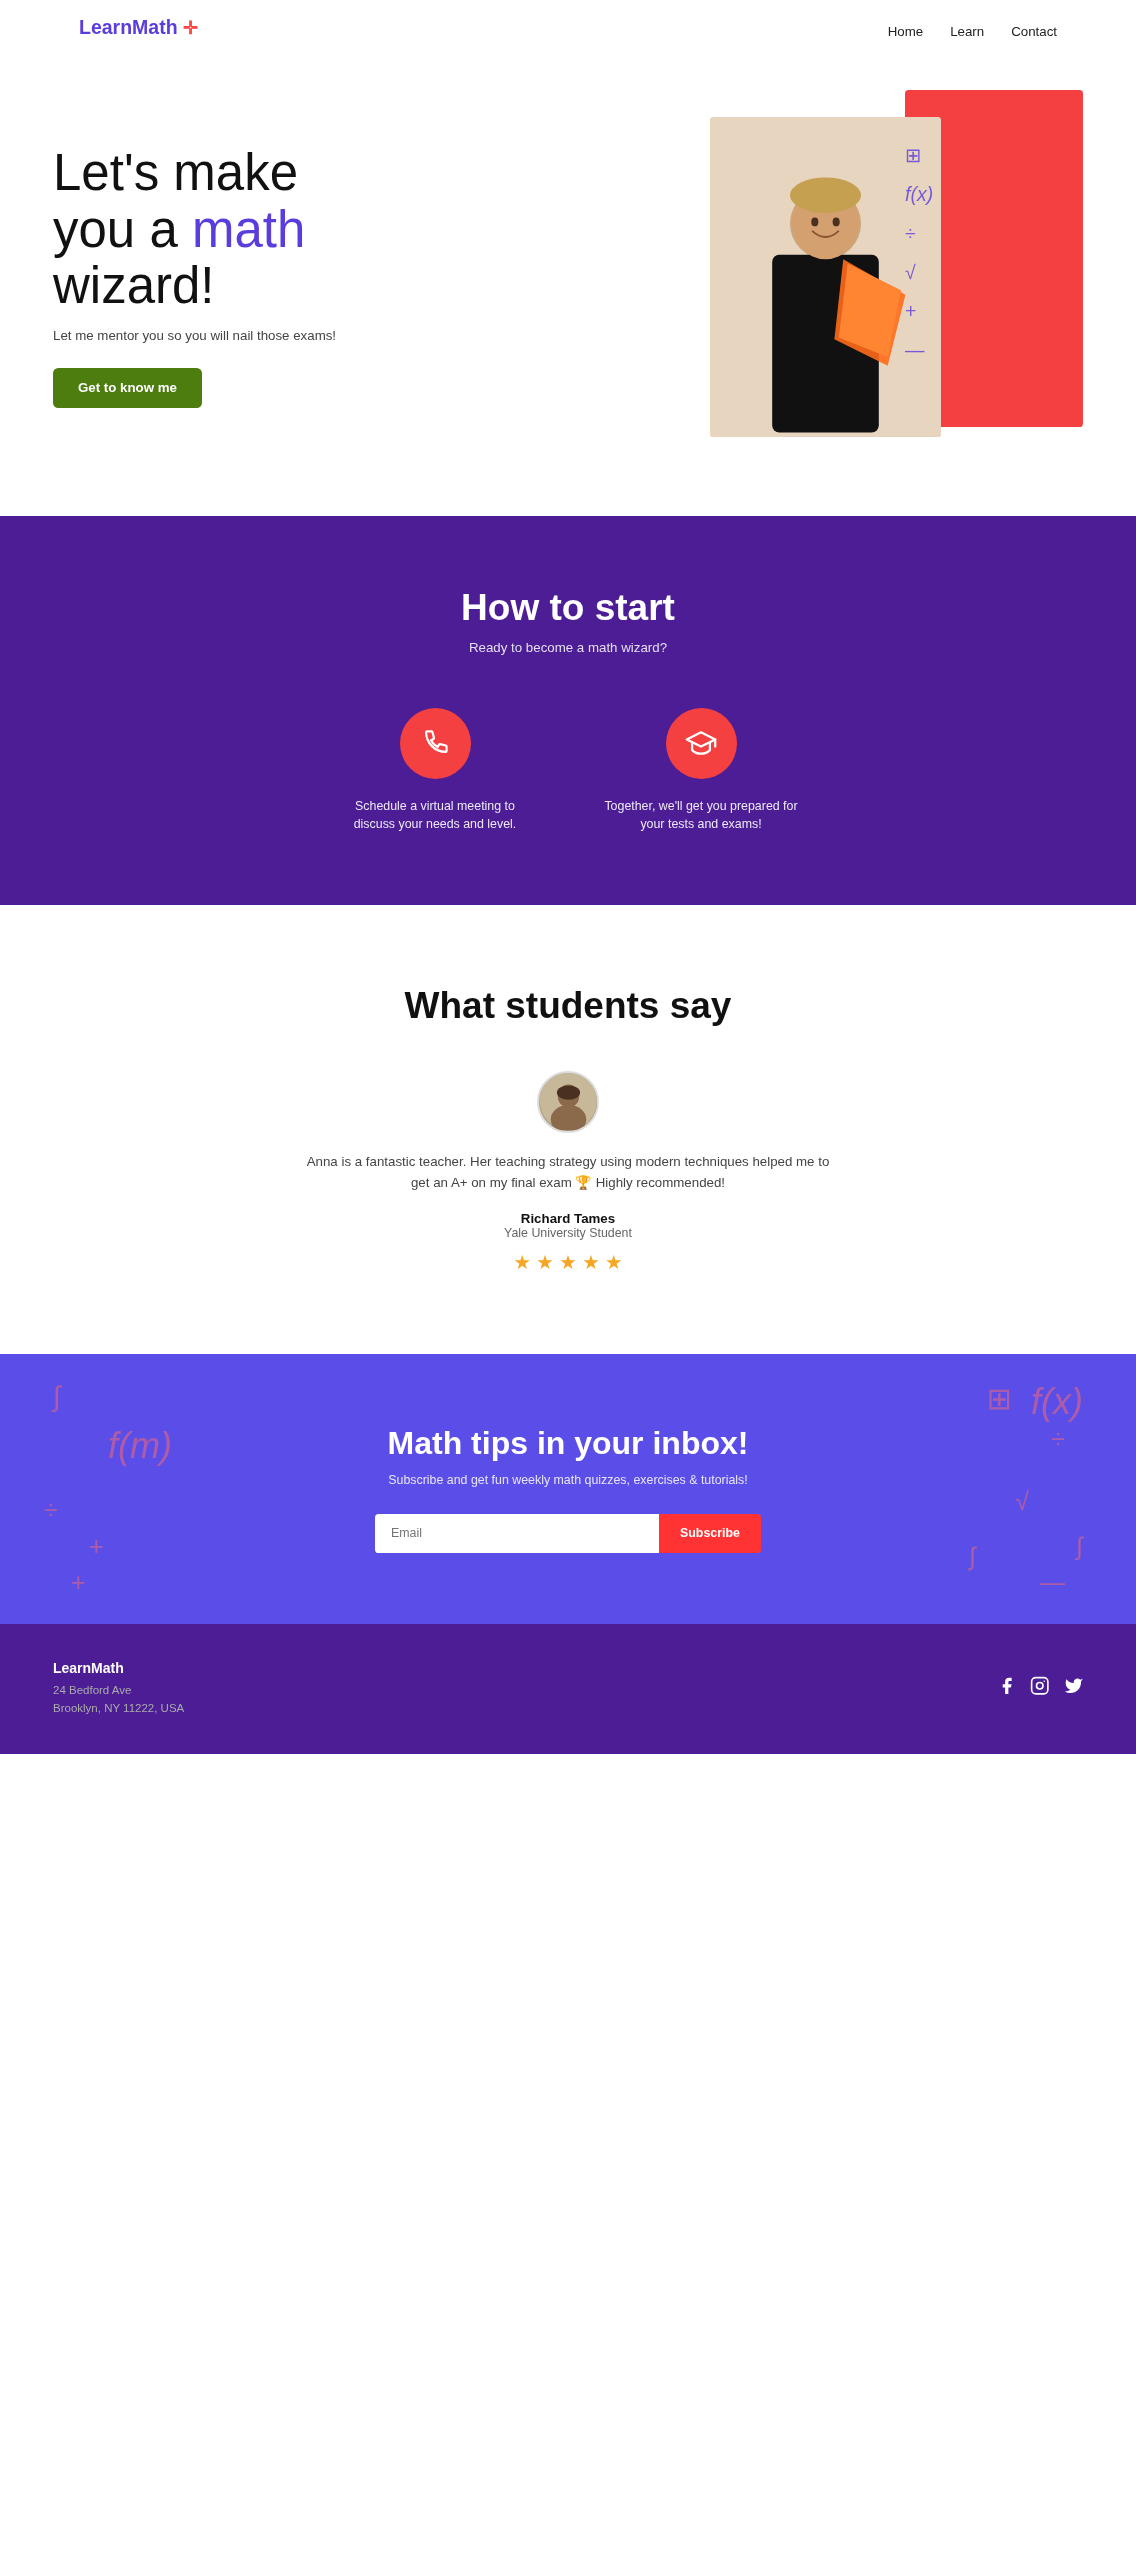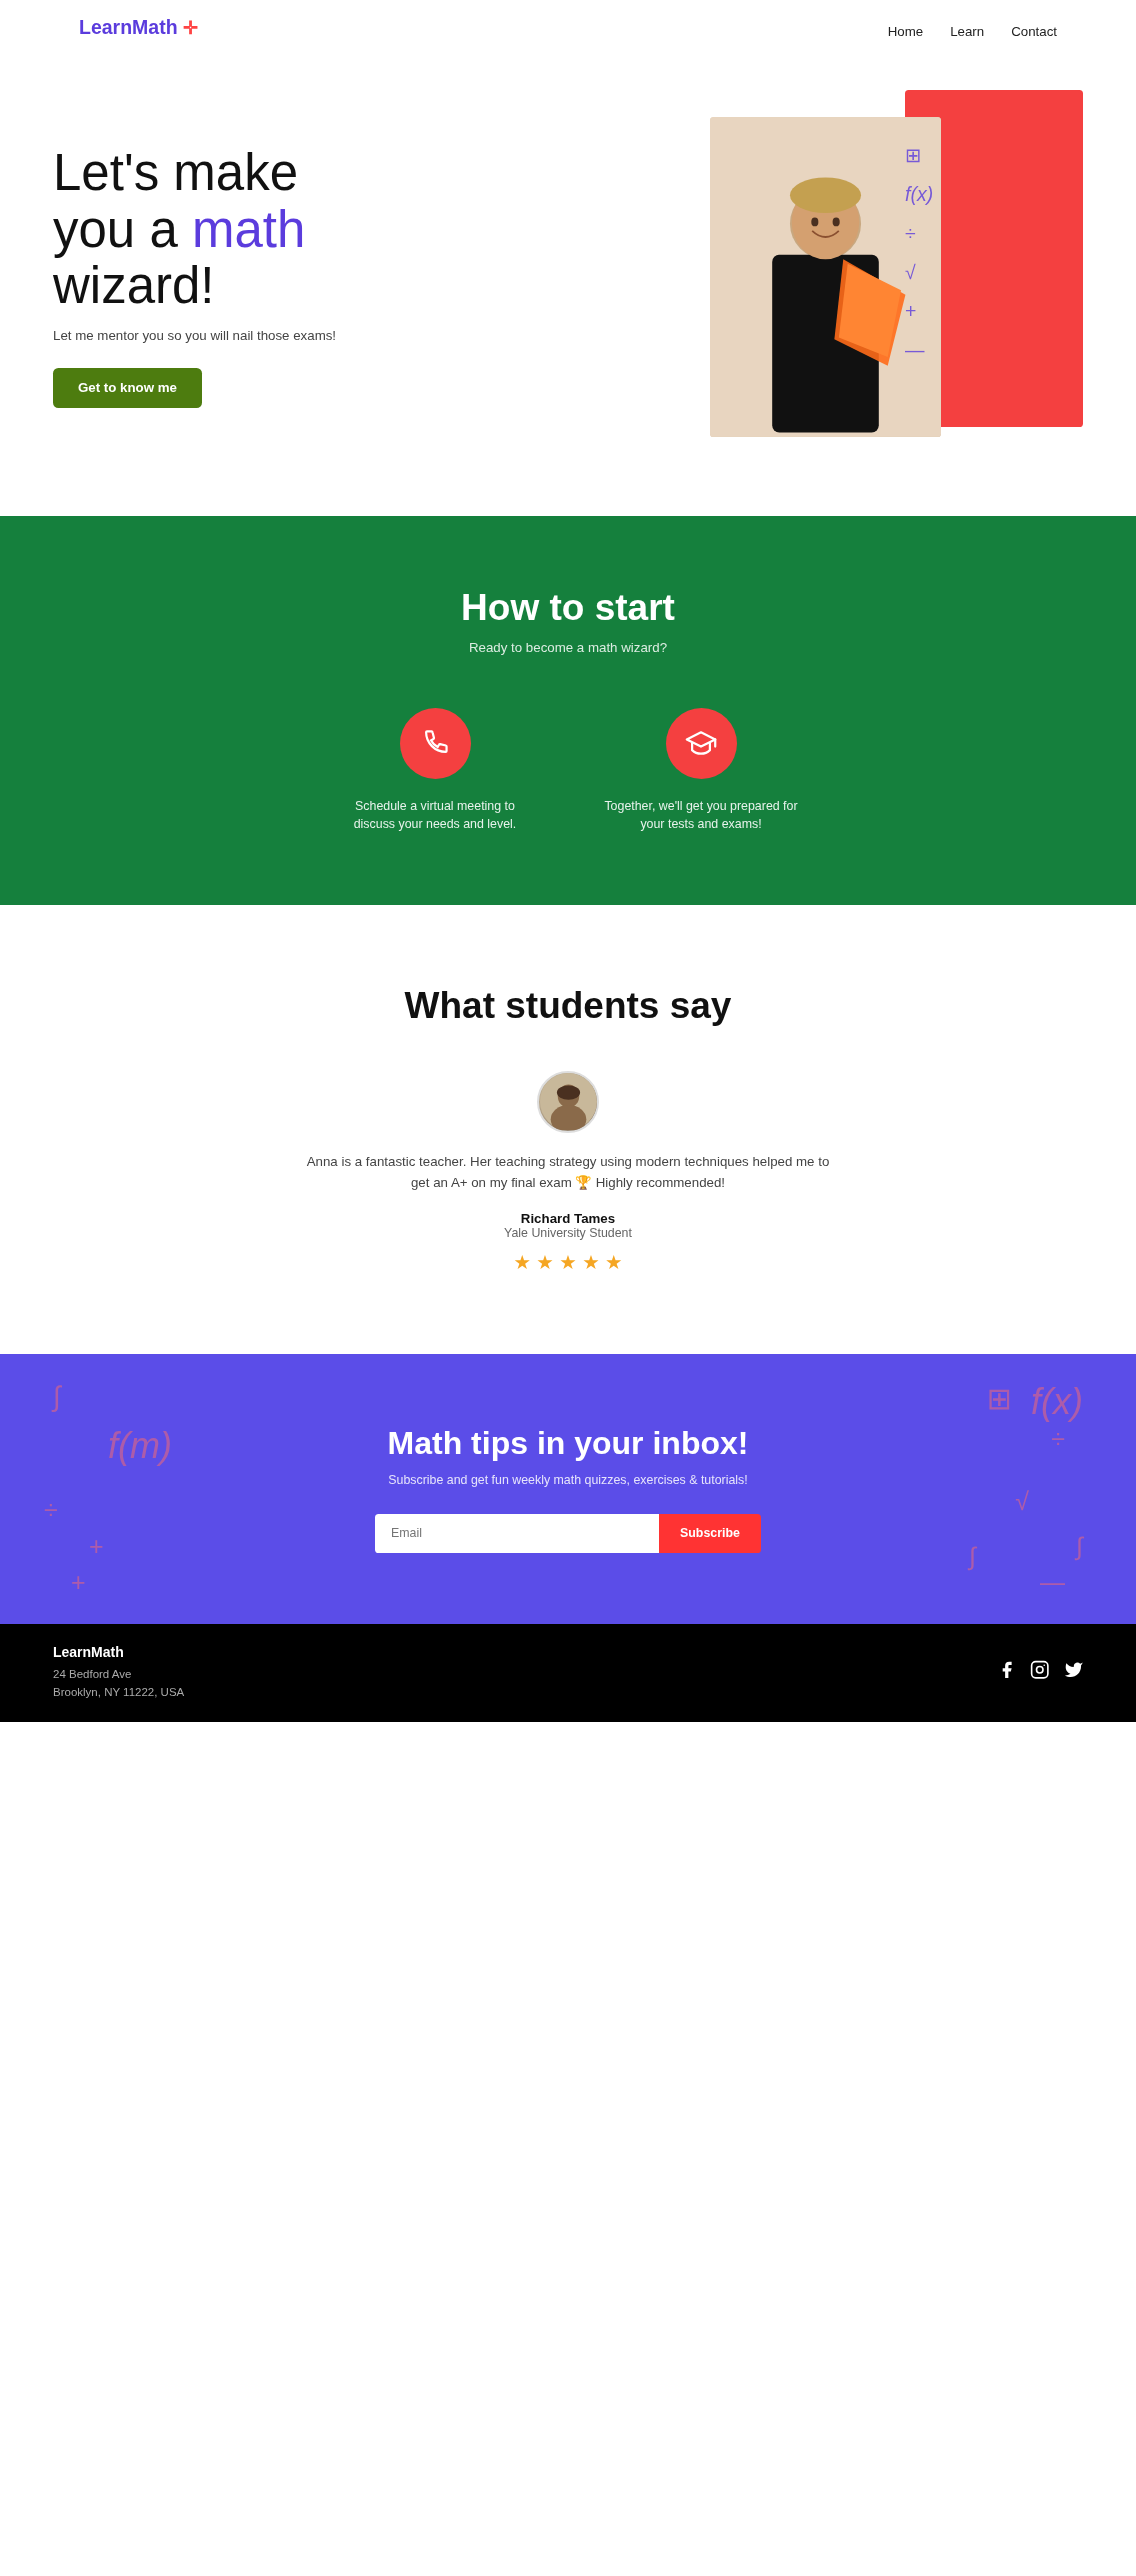--- a/index.html
+++ b/index.html
@@ -98,21 +98,21 @@
     }
     .math-sym {
       color: #5b3cdd;
       font-size: 19.5px;
       font-weight: 300;
       opacity: 0.8;
     }
 
     
     .how-start {
-      background: #15803d;
+      background: #4c1d95;
       padding: 71px 53px;
       text-align: center;
     }
     .how-start h2 {
       color: #fff;
       font-size: 37px;
       font-weight: 700;
       margin-bottom: 10.7px;
     }
     .how-start .subtitle {
@@ -241,22 +241,22 @@
     
     .nl-deco {
       position: absolute;
       color: #ff6b6b;
       font-size: 25px;
       opacity: 0.5;
     }
 
     
     .footer {
-      background: #000000;
-      padding: 20px 53px;
+      background: #4c1d95;
+      padding: 36px 53px;
       display: flex;
       justify-content: space-between;
       align-items: center;
     }
     .footer-left .brand {
       font-size: 14px;
       font-weight: 700;
       color: #fff;
       margin-bottom: 5.3px;
     }

